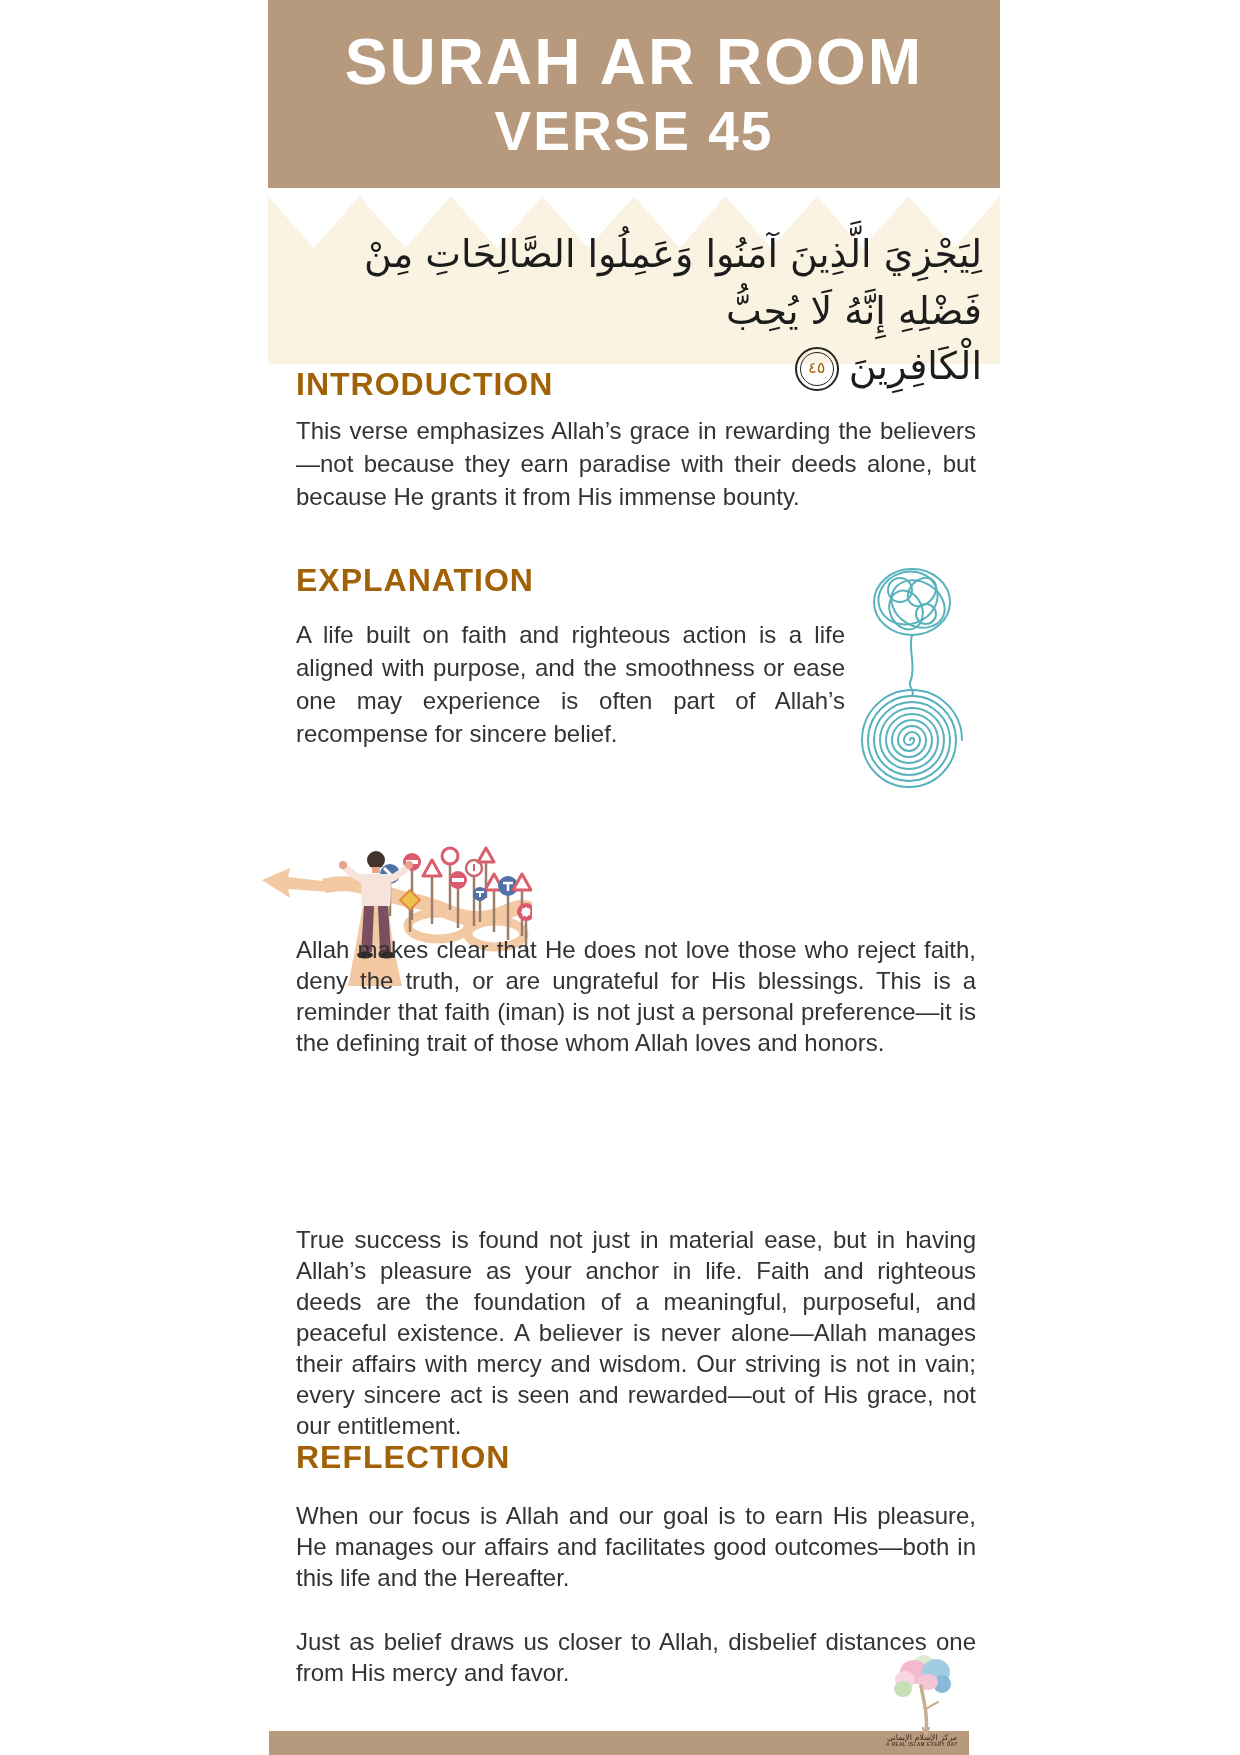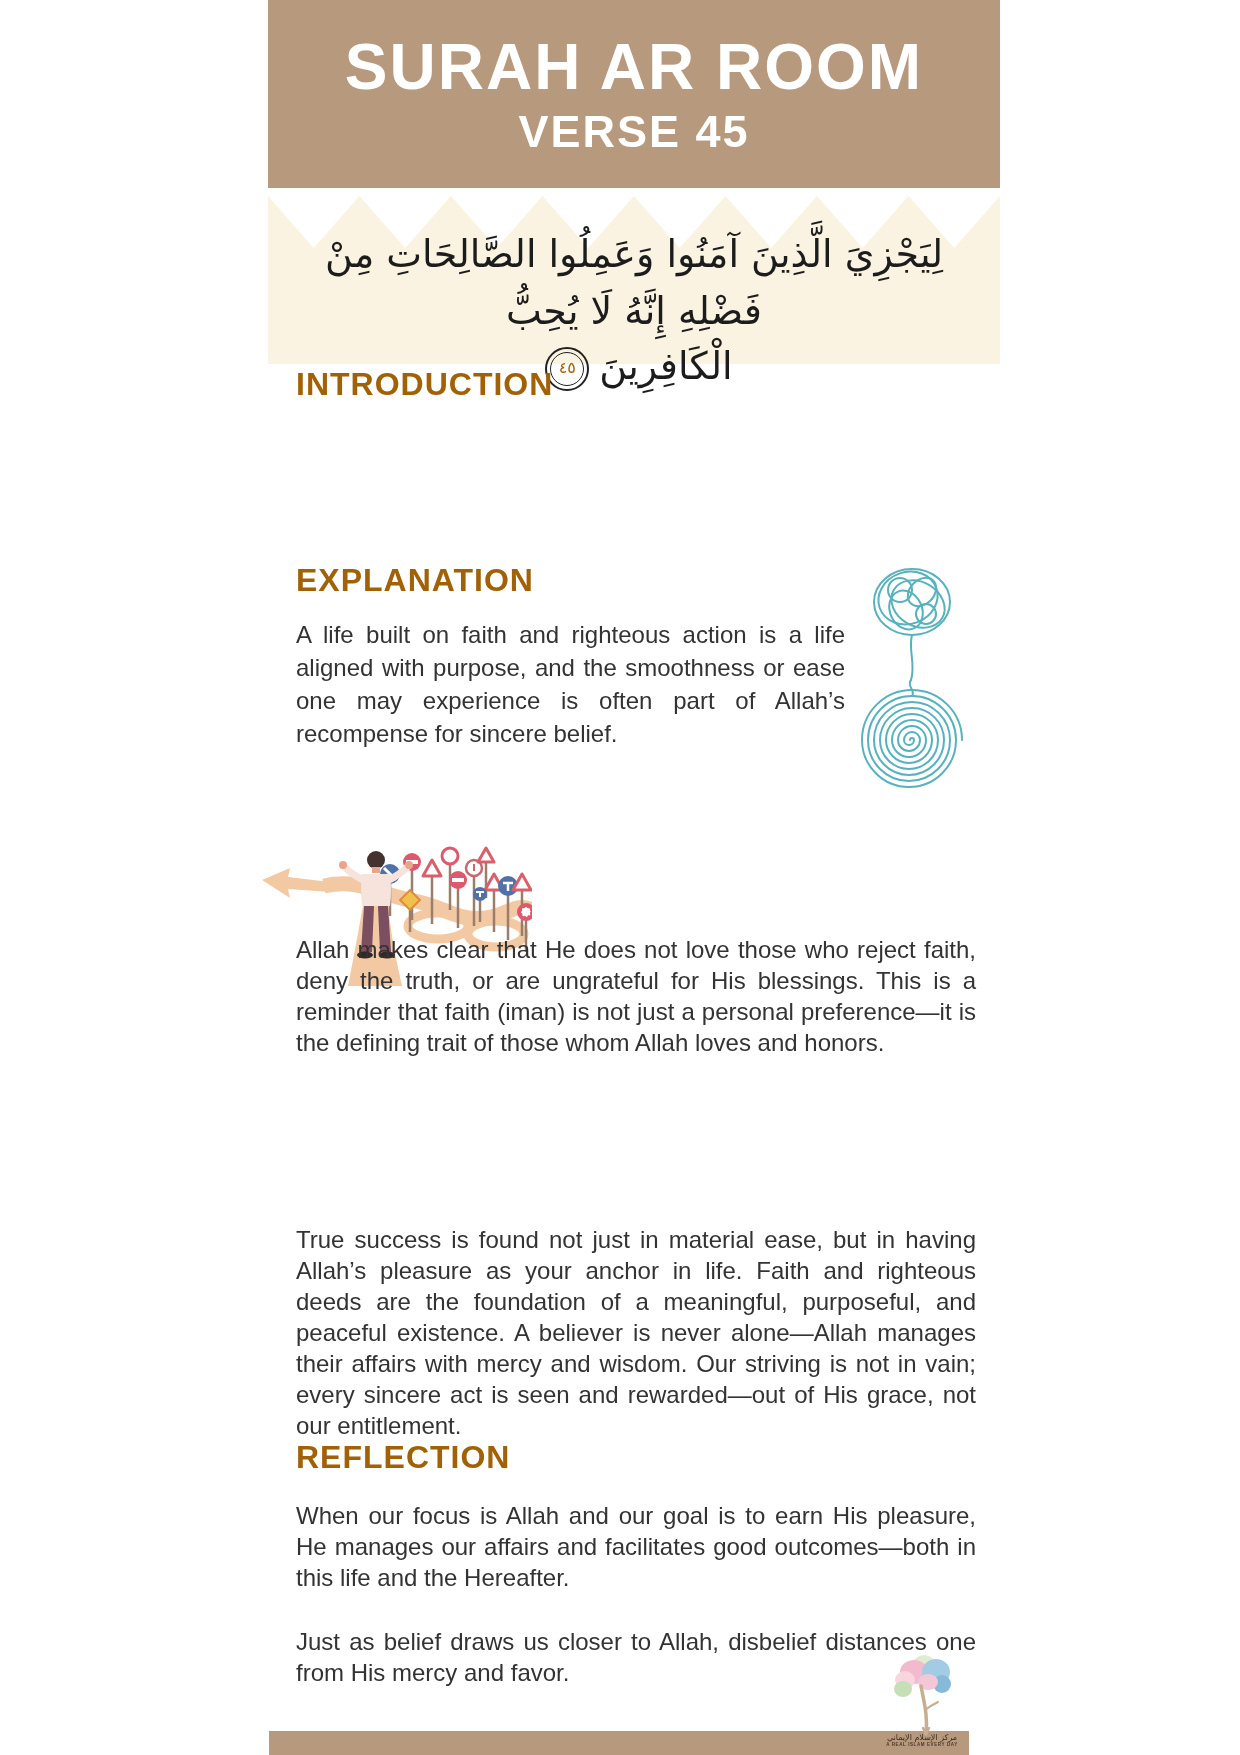--- a/index.html
+++ b/index.html
@@ -7,24 +7,24 @@
     position:relative;width:1240px;height:1755px;background:#ffffff;overflow:hidden;
     font-family:"Liberation Sans",sans-serif;color:#333;
   }
   .content{position:absolute;left:268px;top:0;width:732px;height:1755px;}
   .abs{position:absolute;}
 
   
   .banner{left:0;top:0;width:732px;height:188px;background:#b7997d;
     display:flex;flex-direction:column;align-items:center;justify-content:center;}
   .banner-title{color:#fff;font-weight:bold;font-size:64px;letter-spacing:2px;line-height:1;}
-  .banner-sub{color:#fff;font-weight:bold;font-size:45px;letter-spacing:2px;line-height:1;margin-top:10px;}
+  .banner-sub{color:#fff;font-weight:bold;font-size:55px;letter-spacing:2px;line-height:1;margin-top:10px;}
 
   
-  .verse{left:0;top:196px;width:732px;height:168px;background:#faf3e2;text-align:center;
+  .verse{left:0;top:196px;width:732px;height:168px;background:#faf3e2;
     direction:rtl;}
   .zigzag{position:absolute;top:0;left:0;}
   .verse-text{position:relative;padding:30px 18px 0 18px;
     font-family:"DejaVu Sans",sans-serif;color:#1c1c1c;}
   .verse-l1{font-size:38px;line-height:1.5;display:block;}
   .verse-l2{font-size:38px;line-height:1.4;display:block;}
   .medallion{display:inline-flex;align-items:center;justify-content:center;
     width:40px;height:40px;border:2px solid #222;border-radius:50%;
     vertical-align:middle;margin:0 10px;position:relative;}
   .medallion::before{content:"";position:absolute;inset:3px;border:1.5px solid #222;border-radius:50%;}
@@ -72,20 +72,21 @@
       </svg>
       <div class="verse-text">
         <span class="verse-l1">لِيَجْزِيَ الَّذِينَ آمَنُوا وَعَمِلُوا الصَّالِحَاتِ مِنْ فَضْلِهِ إِنَّهُ لَا يُحِبُّ</span>
         <span class="verse-l2"><span>الْكَافِرِينَ</span><span class="medallion">
               <span class="medallion-num">٤٥</span>
             </span></span>
       </div>
     </div>
 
     <div class="abs heading h-intro">INTRODUCTION</div>
+    <div class="abs para para-air p-intro">This verse emphasizes Allah’s grace in rewarding the believers—not because they earn paradise with their deeds alone, but because He grants it from His immense bounty.</div>
 
     <div class="abs heading h-expl">EXPLANATION</div>
     <div class="abs para para-air p-expl">A life built on faith and righteous action is a life aligned with purpose, and the smoothness or ease one may experience is often part of Allah’s recompense for sincere belief.</div>
 
     <svg class="abs scribble" width="104" height="250" viewBox="0 0 104 250" fill="none">
       <g stroke="#57b2bd" stroke-width="2" fill="none" stroke-linecap="round">
         <ellipse cx="52" cy="50" rx="38" ry="33"></ellipse>
         <ellipse cx="48" cy="46" rx="30" ry="26" transform="rotate(-20 48 46)"></ellipse>
         <ellipse cx="58" cy="52" rx="28" ry="22" transform="rotate(30 58 52)"></ellipse>
         <ellipse cx="46" cy="58" rx="20" ry="16" transform="rotate(65 46 58)"></ellipse>

